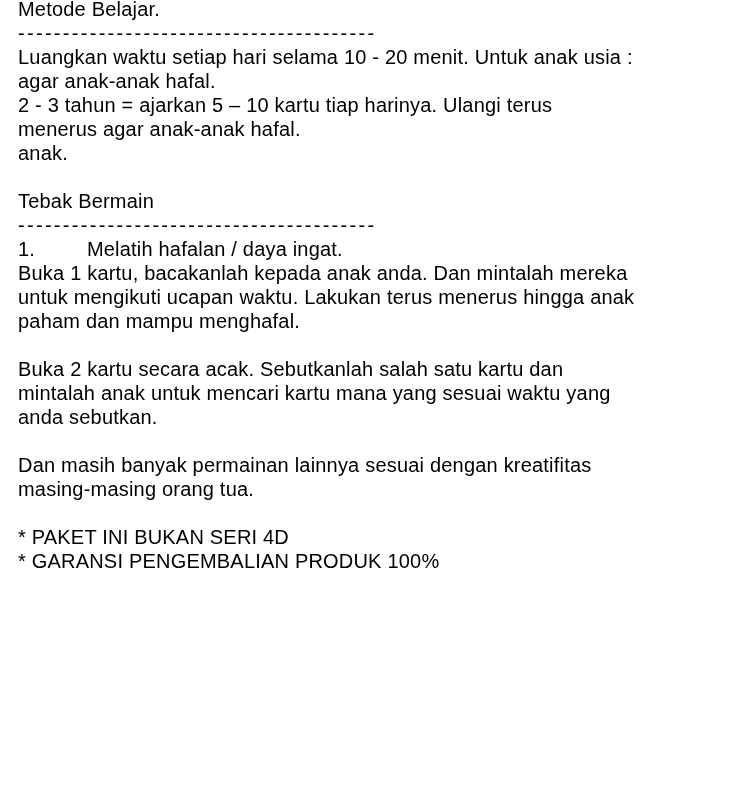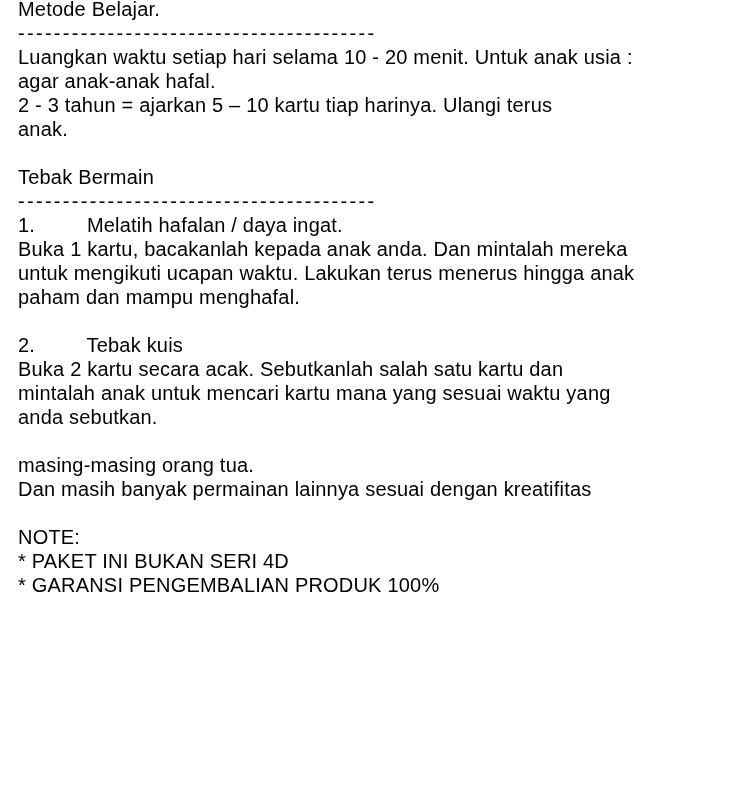--- a/index.html
+++ b/index.html
@@ -31,33 +31,32 @@
 </style>
 </head>
 <body>
 
 <div class="document">
     <div class="line">Metode Belajar.</div>
     <div class="line separator">----------------------------------------</div>
     <div class="line">Luangkan waktu setiap hari selama 10 - 20 menit. Untuk anak usia :</div>
     <div class="line">agar anak-anak hafal.</div>
     <div class="line">2 - 3 tahun = ajarkan 5 – 10 kartu tiap harinya. Ulangi terus</div>
+    <div class="line">menerus agar anak-anak hafal.</div>
     <div class="line">anak.</div>
     <div class="line"></div>
     <div class="line">Tebak Bermain</div>
     <div class="line separator">----------------------------------------</div>
     <div class="line">1.         Melatih hafalan / daya ingat.</div>
     <div class="line">Buka 1 kartu, bacakanlah kepada anak anda. Dan mintalah mereka</div>
     <div class="line">untuk mengikuti ucapan waktu. Lakukan terus menerus hingga anak</div>
     <div class="line">paham dan mampu menghafal.</div>
     <div class="line"></div>
-    <div class="line">2.         Tebak kuis</div>
     <div class="line">Buka 2 kartu secara acak. Sebutkanlah salah satu kartu dan</div>
     <div class="line">mintalah anak untuk mencari kartu mana yang sesuai waktu yang</div>
     <div class="line">anda sebutkan.</div>
     <div class="line"></div>
+    <div class="line">Dan masih banyak permainan lainnya sesuai dengan kreatifitas</div>
     <div class="line">masing-masing orang tua.</div>
-    <div class="line">Dan masih banyak permainan lainnya sesuai dengan kreatifitas</div>
     <div class="line"></div>
-    <div class="line">NOTE:</div>
     <div class="line">* PAKET INI BUKAN SERI 4D</div>
     <div class="line">* GARANSI PENGEMBALIAN PRODUK 100%</div>
   </div>
 
 </body></html>

